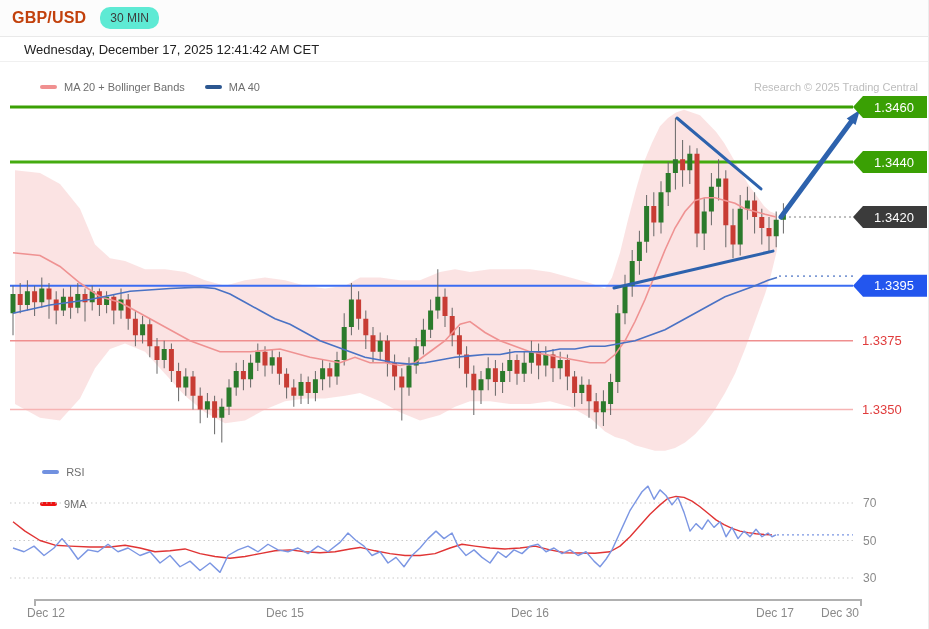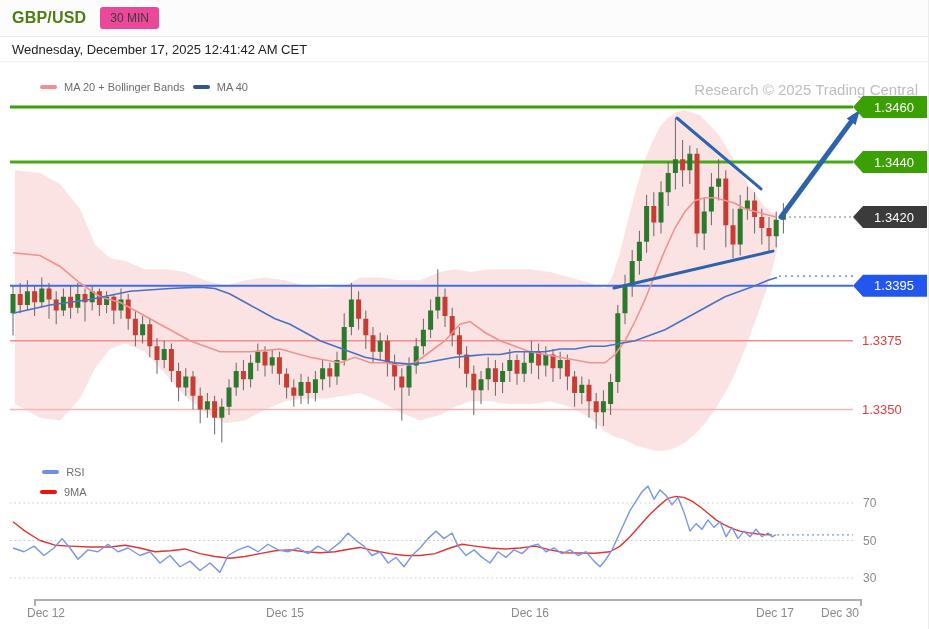--- a/index.html
+++ b/index.html
@@ -1,27 +1,27 @@
 <!DOCTYPE html>
 <html><head>
 <meta charset="utf-8">
 <style>
   html,body{margin:0;padding:0;background:#fff;}
   body{width:929px;height:629px;overflow:hidden;font-family:"Liberation Sans",sans-serif;}
   .stage{position:relative;width:929px;height:629px;background:#fff;border-right:1px solid #ececec;box-sizing:border-box;}
   .topbar{position:absolute;top:0;left:0;right:0;height:37px;background:#fcfcfc;border-bottom:1px solid #e9e9e9;display:flex;align-items:center;padding:0 12px;box-sizing:border-box;}
-  .symbol{font-size:16px;font-weight:bold;color:#4d7c0f;letter-spacing:.2px;}
-  .tf-badge{margin-left:14px;background:#ec4899;color:#3c3c3c;font-size:12px;padding:4px 10px;border-radius:3px;}
-  .datebar{position:absolute;top:38px;left:0;right:0;height:24px;border-bottom:1px solid #f0f0f0;display:flex;align-items:center;padding:0 12px;font-size:13px;color:#222;box-sizing:border-box;}
-  .legend{position:absolute;display:flex;align-items:center;gap:8px;font-size:11px;color:#6e6e6e;}
+  .symbol{font-size:16px;font-weight:bold;color:#c2410c;letter-spacing:.2px;}
+  .tf-badge{margin-left:14px;background:#5eead4;color:#3c3c3c;font-size:12px;padding:4px 10px;border-radius:10px;}
+  .datebar{position:absolute;top:38px;left:0;right:0;height:24px;border-bottom:1px solid #f0f0f0;display:flex;align-items:center;padding:0 24px;font-size:13px;color:#222;box-sizing:border-box;}
+  .legend{position:absolute;display:flex;align-items:center;gap:20px;font-size:11px;color:#6e6e6e;}
   .legend .item{display:flex;align-items:center;gap:7px;}
   .legend .sw{width:17px;height:4px;border-radius:2px;display:inline-block;}
   #legend-price{top:81px;left:40px;}
   #legend-rsi{top:466px;left:40px;flex-direction:column;}
-  .copyright{position:absolute;top:81px;right:10px;font-size:15px;color:#bdbdbd;}
+  .copyright{position:absolute;top:81px;right:10px;font-size:11px;color:#bdbdbd;}
   svg{position:absolute;top:0;left:0;}
 </style>
 </head>
 <body>
 
 <div class="stage">
 
   <div class="topbar">
     <span class="symbol">GBP/USD</span>
     <span class="tf-badge">30 MIN</span>

